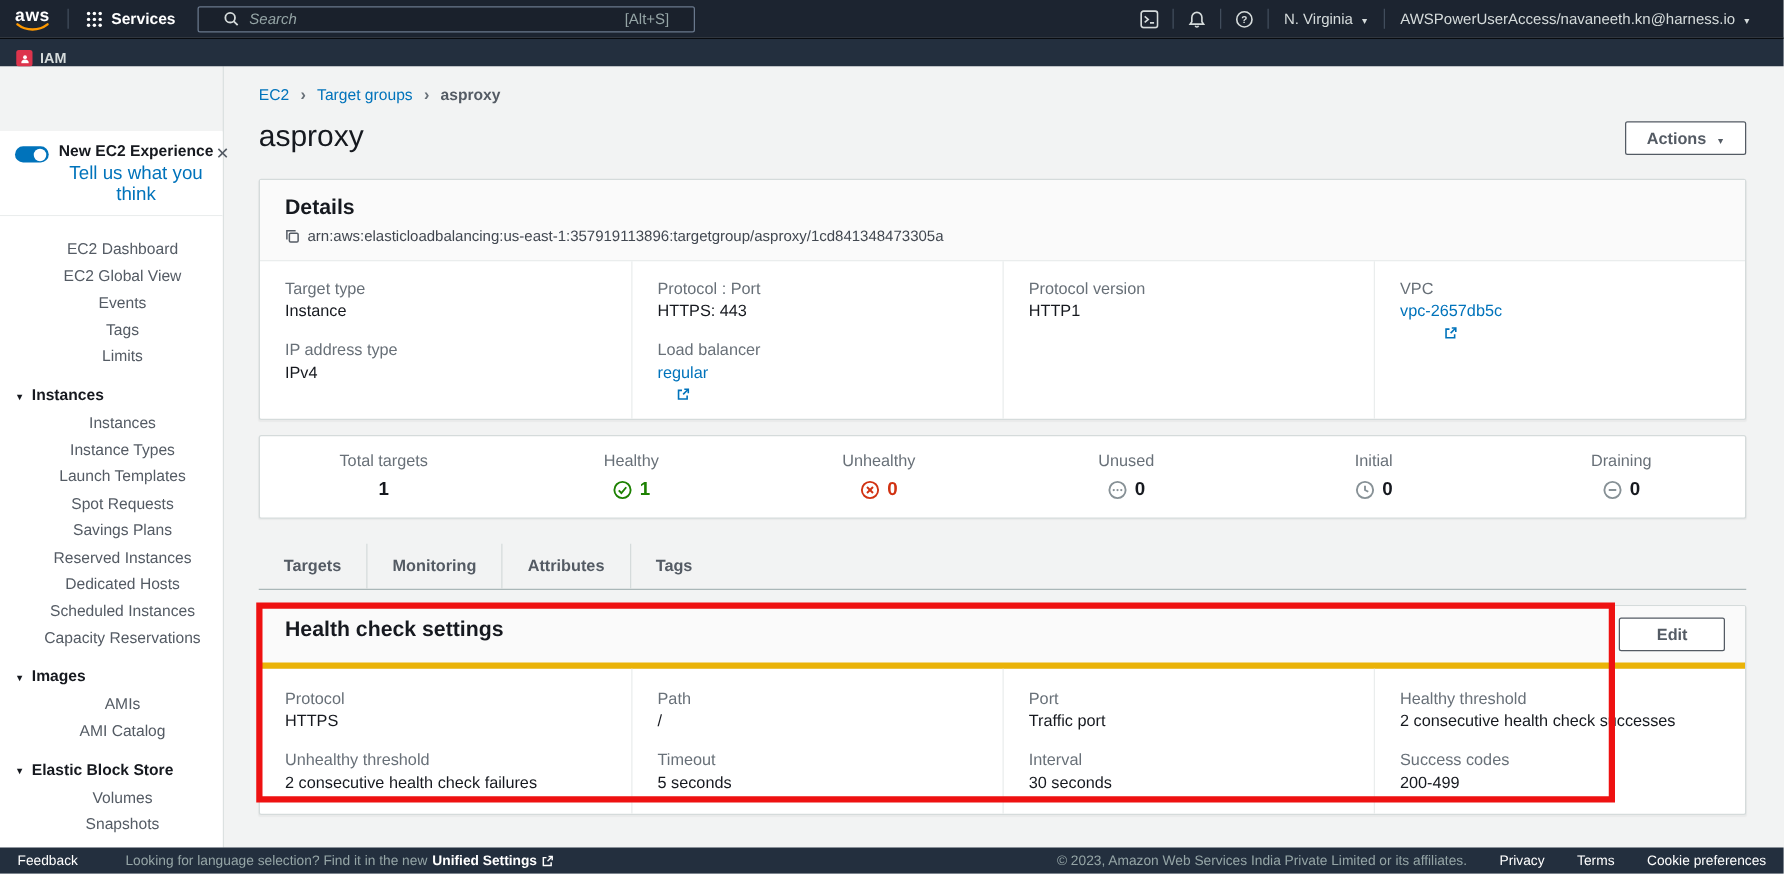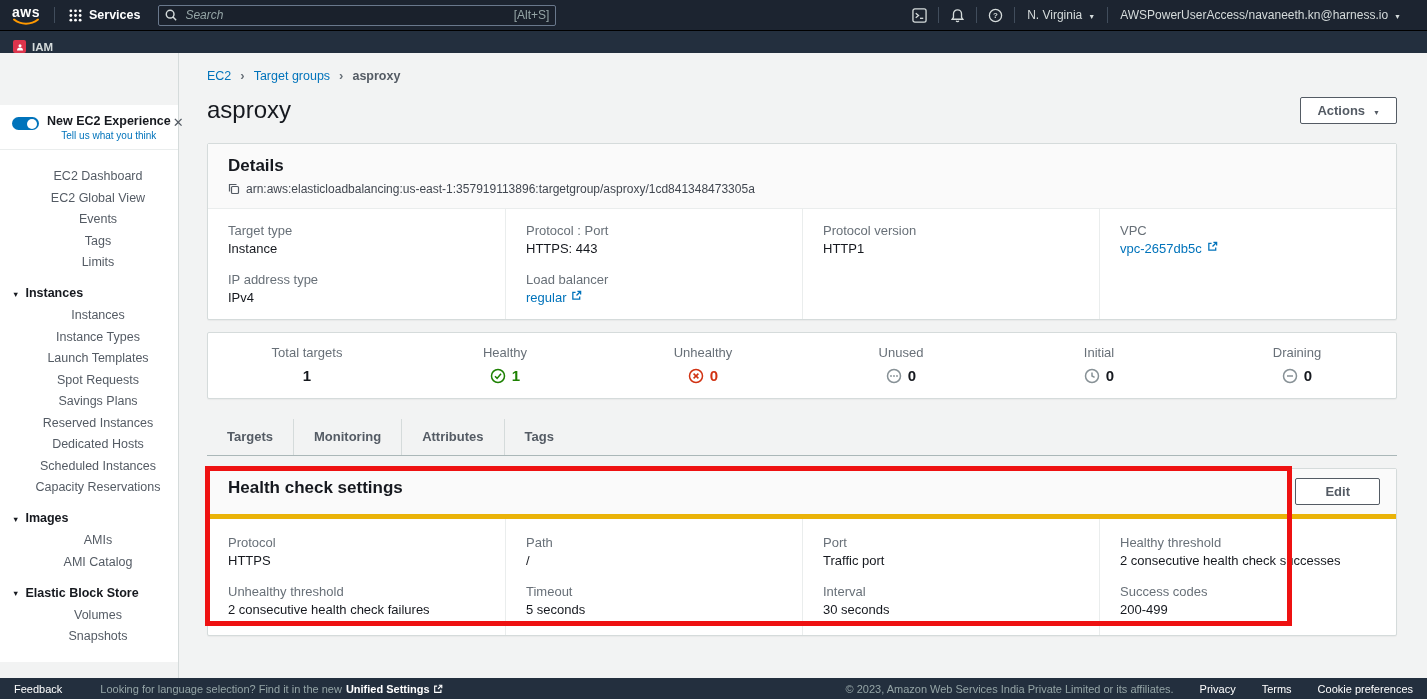--- a/index.html
+++ b/index.html
@@ -7,21 +7,21 @@
   body { font-family:"Liberation Sans","DejaVu Sans",sans-serif; background:#f2f3f3; position:relative; color:#16191f; }
   a { text-decoration:none; cursor:pointer; }
   button { font-family:inherit; cursor:pointer; }
 
   
   .topbar { position:absolute; top:0; left:0; right:0; height:30px; background:#1c2430; display:flex; align-items:center; padding:0 14px 0 12px; z-index:10; }
   .aws-logo { display:flex; flex-direction:column; align-items:center; margin-right:14px; cursor:pointer; }
   .aws-logo .aws-text { color:#fff; font-weight:700; font-size:14px; line-height:12px; letter-spacing:.5px; }
   .tb-divider { width:1px; height:16px; background:#414d5c; }
   .services-btn { display:flex; align-items:center; gap:7px; background:none; border:none; color:#fff; font-size:12.5px; font-weight:700; padding:0 14px; height:30px; }
-  .searchbox { display:flex; align-items:center; gap:8px; background:#1a212c; border:1px solid #69788c; border-radius:2px; height:21px; width:398px; padding:0 6px; margin-left:4px; }
+  .searchbox { display:flex; align-items:center; gap:8px; background:#1a212c; border:1px solid #69788c; border-radius:2px; height:21px; width:398px; padding:0 20px; margin-left:4px; }
   .searchbox input { flex:1; background:transparent; border:none; outline:none; color:#fff; font-size:12px; font-family:inherit; }
   .searchbox input::placeholder { color:#95a5a6; font-style:italic; }
   .search-shortcut { color:#95a5a6; font-size:12px; }
   .tb-right { margin-left:auto; display:flex; align-items:center; }
   .tb-icon-btn { background:none; border:none; padding:0 11px; height:30px; display:flex; align-items:center; }
   .tb-text-btn { background:none; border:none; color:#d5dbdb; font-size:12px; padding:0 12px; height:30px; display:flex; align-items:center; gap:6px; white-space:nowrap; }
   .caret-down::after { content:"▼"; font-size:7px; color:#d5dbdb; }
 
   
   .favbar { position:absolute; top:30px; left:0; right:0; height:23px; background:#232f3e; border-top:1px solid #000; display:flex; align-items:flex-end; padding-left:13px; z-index:9; }
@@ -31,21 +31,21 @@
 
   
   .sidebar { position:absolute; top:53px; bottom:21px; left:0; width:179px; background:#f2f3f3; border-right:1px solid #d5dbdb; z-index:5; }
   .sidebar-gap { height:52px; background:#f2f3f3; }
   .side-white { background:#fff;text-align:center; }
   .exp-panel { display:flex; align-items:flex-start; padding:9px 10px 8px 12px; border-bottom:1px solid #eaeded; background:#fff; }
   .toggle { width:27px; height:13px; min-width:27px; border-radius:7px; background:#0073bb; position:relative; margin-top:3px; cursor:pointer; }
   .toggle .knob { position:absolute; right:2px; top:1.5px; width:10px; height:10px; border-radius:50%; background:#fff; }
   .exp-text { margin-left:8px; }
   .exp-title { font-size:12.5px; font-weight:700; color:#16191f; white-space:nowrap; }
-  .exp-sub { display:block; font-size:10px; color:#0073bb; margin-top:2px; }
+  .exp-sub { display:block; font-size:15px; color:#0073bb; margin-top:2px; }
   .exp-close { margin-left:auto; background:none; border:none; color:#545b64; font-size:13px; line-height:13px; padding:2px; }
   .exp-close::before { content:"✕"; }
   .sidenav { padding:16px 0 14px; background:#fff; }
   .nav-item { display:block; padding:4px 6px 4px 24px; font-size:12.5px; line-height:13.5px; color:#545b64; }
   .nav-header { display:flex; align-items:center; padding:4px 6px 4px 12px; margin-top:9px; font-size:12.5px; line-height:13.5px; font-weight:700; color:#16191f; cursor:pointer; }
   .nav-caret::before { content:"▼"; font-size:7.5px; margin-right:6px; color:#16191f; }
 
   
   .main { position:absolute; top:53px; bottom:21px; left:179px; right:0; background:#f2f3f3; padding:0 30px 0 28px; overflow:hidden; }
   .breadcrumb { padding-top:15px; display:flex; align-items:center; gap:9px; font-size:12.5px; }
@@ -65,21 +65,21 @@
   .arn-row { margin-top:6px; display:flex; align-items:center; gap:6px; font-size:12px; color:#414750; }
   .copy-btn { background:none; border:none; padding:0; display:flex; }
 
   .details-card { margin-top:19px; }
   .fields-grid { display:grid; grid-template-columns:repeat(4,1fr); }
   .fcol { padding:14px 20px 14px; }
   .fcol + .fcol { border-left:1px solid #eaeded; }
   .field + .field { margin-top:16px; }
   .flabel { font-size:13px; line-height:15px; color:#687078; }
   .fvalue { margin-top:3px; font-size:13px; line-height:15px; color:#16191f; }
-  .link-value { color:#0073bb; display:inline-flex; gap:5px; }
+  .link-value { color:#0073bb; display:inline-flex; align-items:center; gap:5px;flex-direction:column; }
 
   .stats-card { margin-top:12px; display:grid; grid-template-columns:repeat(6,1fr); padding:12px 0 14px; }
   .stat { text-align:center; }
   .stat-label { font-size:13px; color:#687078; }
   .stat-value { margin-top:7px; font-size:15px; font-weight:700; color:#16191f; display:flex; justify-content:center; align-items:center; gap:6px; }
   .stat-value.green { color:#1d8102; }
   .stat-value.red { color:#d13212; }
 
   .tabs { margin-top:20px; display:flex; border-bottom:1px solid #aab7b8; }
   .tab { padding:10px 20px 11px; font-size:13px; font-weight:700; color:#545b64; cursor:pointer; }

